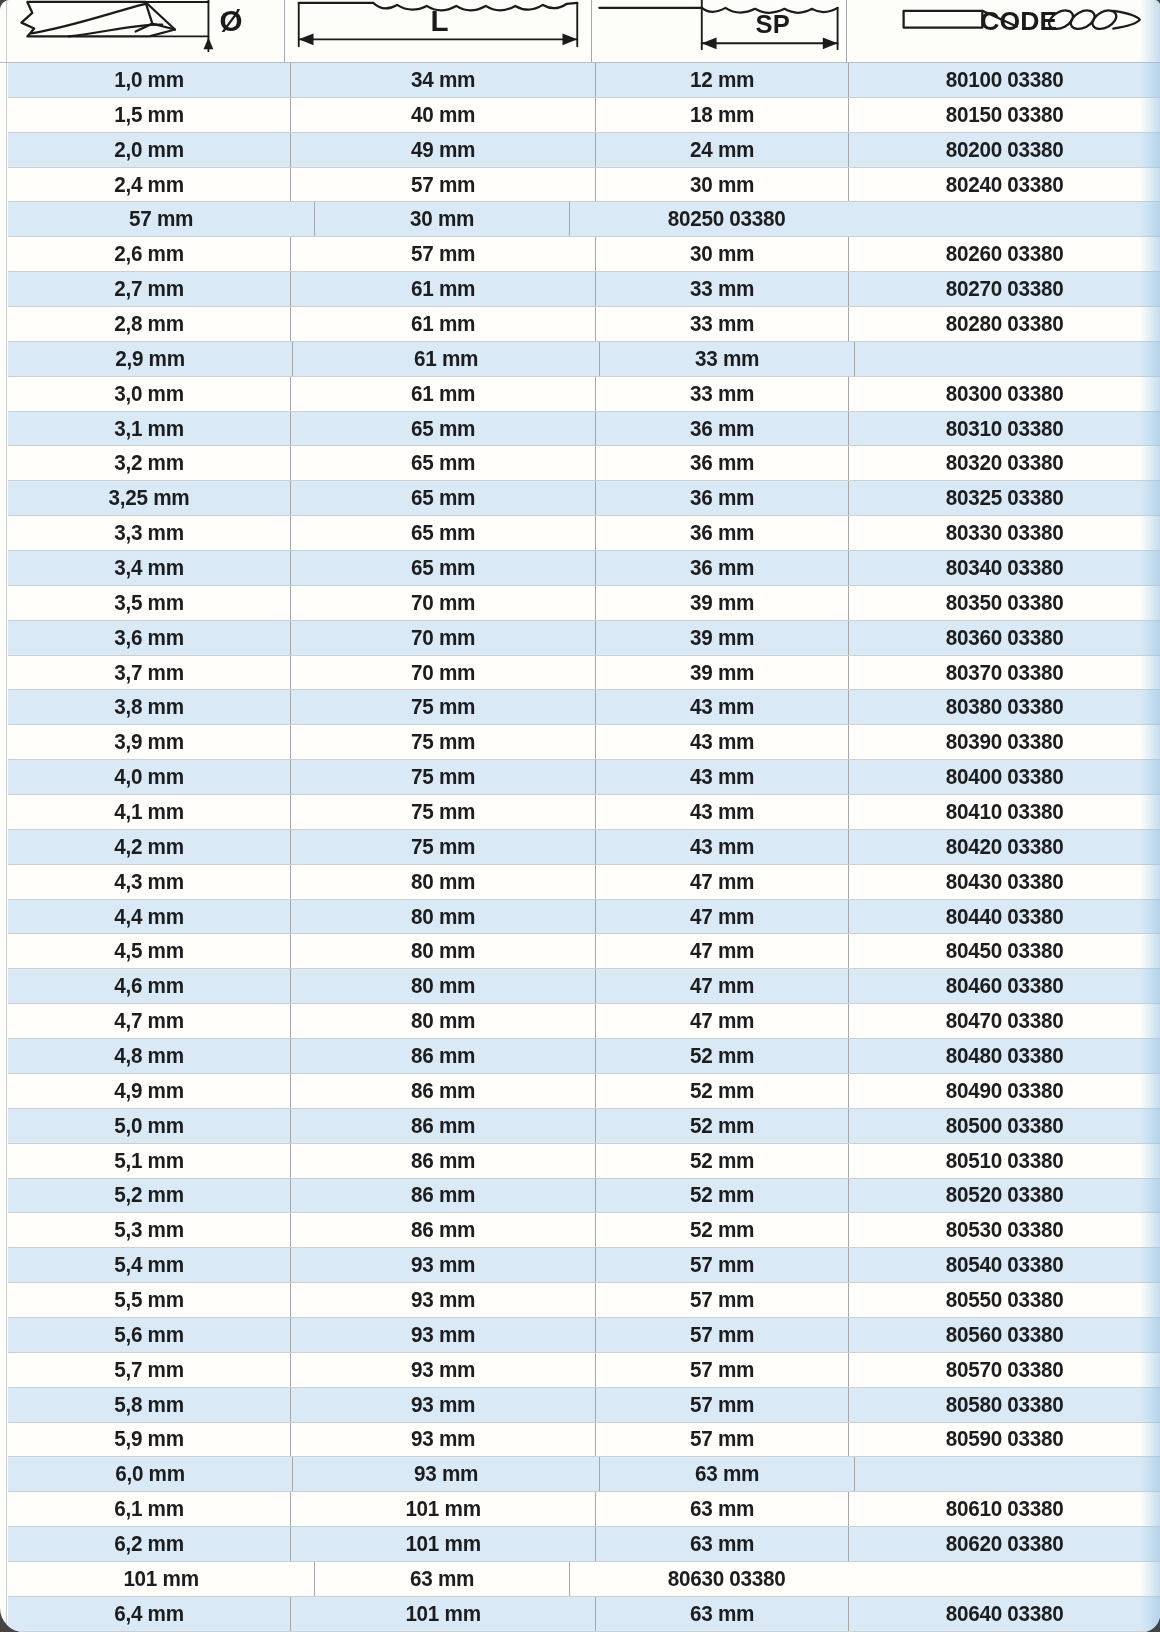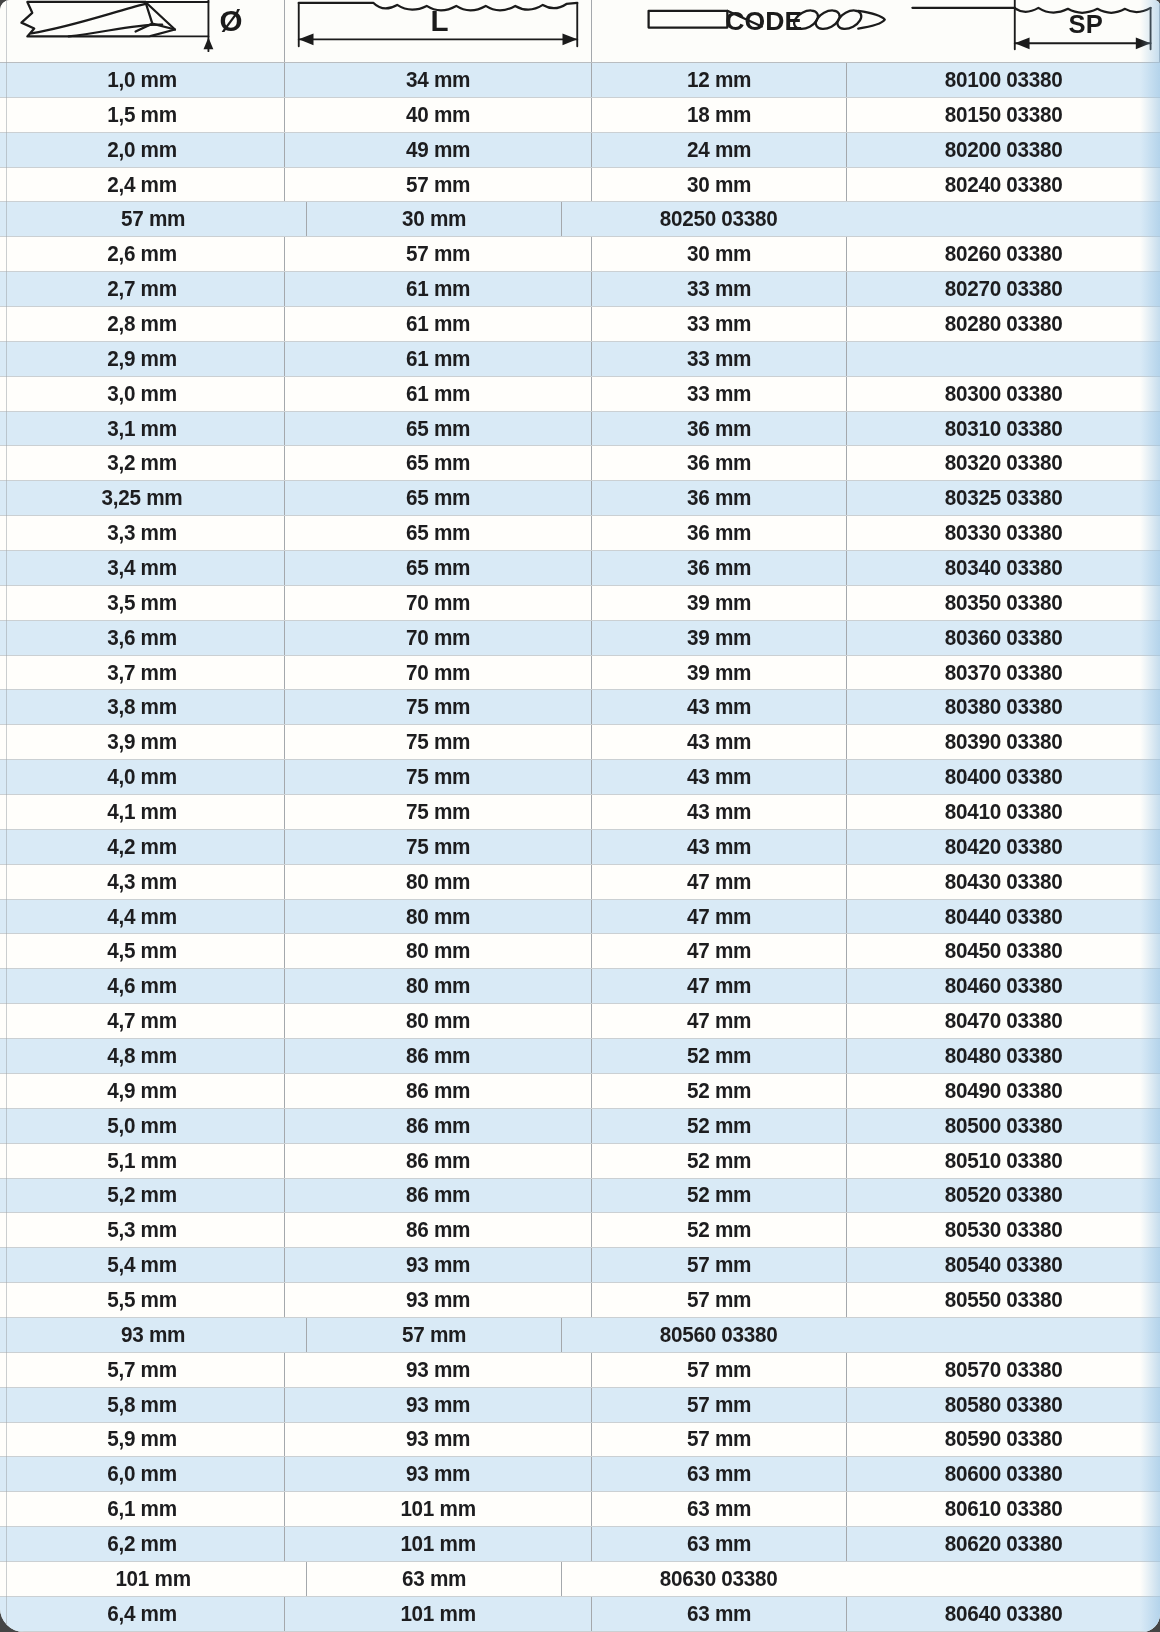--- a/index.html
+++ b/index.html
@@ -38,21 +38,21 @@
   }
   .hcell svg{display:block;width:100%;height:100%;}
   .col0{width:285px;}
   .col1{width:307px;}
   .col2{width:255px;}
   .col3{width:313px;}
   .hcell.col0,.hcell.col1,.hcell.col2,
   .cell.col0,.cell.col1,.cell.col2{
     border-right:1px solid var(--colline);
   }
-  .tbody{flex:1 1 auto;display:flex;flex-direction:column;}
+  .tbody{flex:1 1 auto;display:flex;flex-direction:column;padding-left:8px;}
   .row{
     display:flex;
     height:34.867px;flex:0 0 34.867px;
     box-sizing:border-box;
     border-bottom:1px solid var(--grid);
     background:var(--white-row);
   }
   .row:nth-child(odd){background:var(--blue);}
   .cell{
     box-sizing:border-box;
@@ -110,44 +110,44 @@
         <svg viewBox="0 0 307 63">
           <path class="stroke" d="M12,3 H88 Q98,13 112,5 Q126,14 142,6 Q156,15 172,6 Q186,15 202,6 Q216,15 232,6 Q246,14 260,5 Q272,12 284,4 L295,3"></path>
           <path class="thin" d="M12,3 V47 M295,3 V47"></path>
           <path class="thin" d="M12,40 H295"></path>
           <polygon class="arrowhead" points="12,40 27,34 27,46"></polygon>
           <polygon class="arrowhead" points="295,40 280,34 280,46"></polygon>
           <text x="155" y="31" font-size="30" text-anchor="middle">L</text>
         </svg>
       </div>
 
+      <div class="hcell col2">
+        <svg viewBox="0 0 255 63">
+          <path class="stroke" d="M6,8 H110"></path>
+          <path class="stroke" d="M110,8 Q120,16 134,8 Q148,17 164,9 Q178,17 194,9 Q208,17 222,9 Q234,16 248,8"></path>
+          <path class="thin" d="M110,0 V50 M248,8 V50"></path>
+          <path class="thin" d="M110,44 H248"></path>
+          <polygon class="arrowhead" points="110,44 125,38 125,50"></polygon>
+          <polygon class="arrowhead" points="248,44 233,38 233,50"></polygon>
+          <text x="182" y="34" font-size="26" text-anchor="middle">SP</text>
+        </svg>
+      </div>
+
       <div class="hcell col3">
         <svg viewBox="0 0 313 63">
           <path class="stroke" d="M55,11 H135 V28 H55 Z"></path>
           <path class="stroke" d="M135,11 L170,27"></path>
           <text x="172" y="30" font-size="27" text-anchor="middle">CODE</text>
           <ellipse class="stroke" cx="215" cy="20" rx="13" ry="8" transform="rotate(-28 215 20)"></ellipse>
           <ellipse class="stroke" cx="237" cy="20" rx="13" ry="8" transform="rotate(-28 237 20)"></ellipse>
           <ellipse class="stroke" cx="259" cy="20" rx="13" ry="8" transform="rotate(-28 259 20)"></ellipse>
           <path class="stroke" d="M268,11 C282,13 292,16 295,20 C292,24 282,27 268,29"></path>
         </svg>
       </div>
 
-      <div class="hcell col2">
-        <svg viewBox="0 0 255 63">
-          <path class="stroke" d="M6,8 H110"></path>
-          <path class="stroke" d="M110,8 Q120,16 134,8 Q148,17 164,9 Q178,17 194,9 Q208,17 222,9 Q234,16 248,8"></path>
-          <path class="thin" d="M110,0 V50 M248,8 V50"></path>
-          <path class="thin" d="M110,44 H248"></path>
-          <polygon class="arrowhead" points="110,44 125,38 125,50"></polygon>
-          <polygon class="arrowhead" points="248,44 233,38 233,50"></polygon>
-          <text x="182" y="34" font-size="26" text-anchor="middle">SP</text>
-        </svg>
-      </div>
-
     </div>
 
     <div class="tbody">
         <div class="row">
           <div class="cell col0">
             <span class="val">1,0 mm</span>
           </div>
           <div class="cell col1">
             <span class="val">34 mm</span>
           </div>
@@ -636,20 +636,23 @@
             <span class="val">93 mm</span>
           </div>
           <div class="cell col2">
             <span class="val">57 mm</span>
           </div>
           <div class="cell col3">
             <span class="val">80550 03380</span>
           </div>
         </div>
         <div class="row">
+          <div class="cell col0">
+            <span class="val">5,6 mm</span>
+          </div>
           <div class="cell col1">
             <span class="val">93 mm</span>
           </div>
           <div class="cell col2">
             <span class="val">57 mm</span>
           </div>
           <div class="cell col3">
             <span class="val">80560 03380</span>
           </div>
         </div>
@@ -697,23 +700,20 @@
         </div>
         <div class="row">
           <div class="cell col0">
             <span class="val">6,0 mm</span>
           </div>
           <div class="cell col1">
             <span class="val">93 mm</span>
           </div>
           <div class="cell col2">
             <span class="val">63 mm</span>
-          </div>
-          <div class="cell col3">
-            <span class="val">80600 03380</span>
           </div>
         </div>
         <div class="row">
           <div class="cell col0">
             <span class="val">6,1 mm</span>
           </div>
           <div class="cell col1">
             <span class="val">101 mm</span>
           </div>
           <div class="cell col2">

